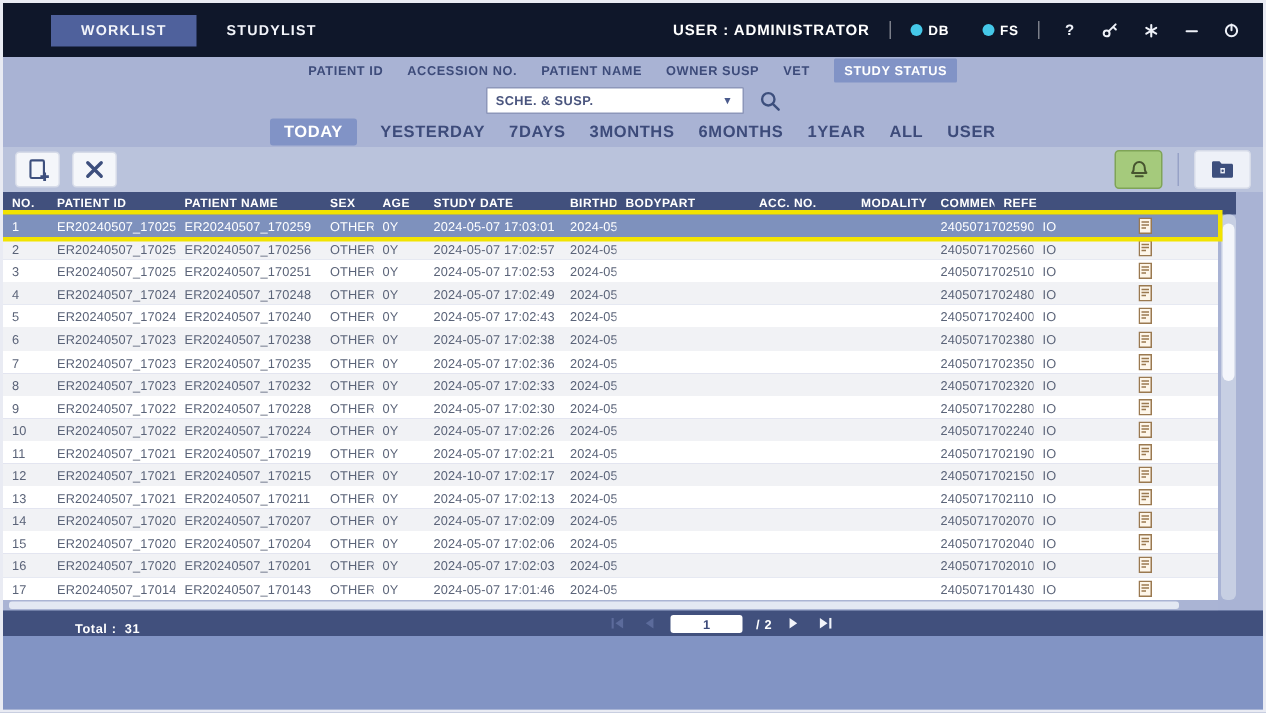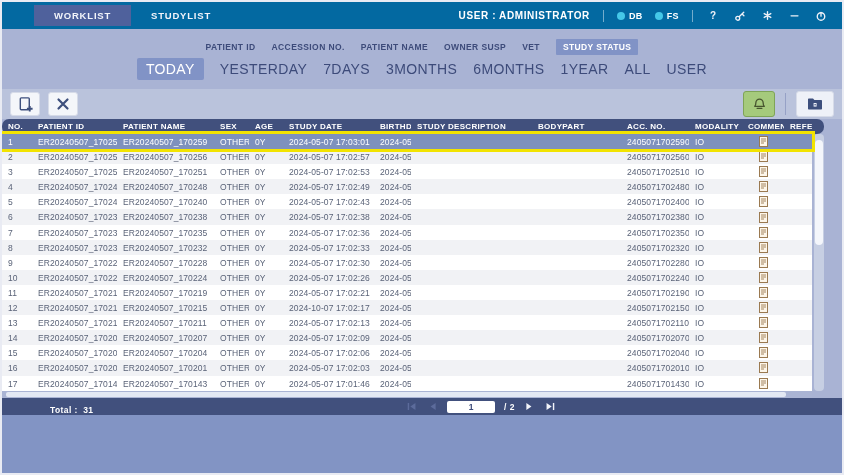--- a/index.html
+++ b/index.html
@@ -4,21 +4,21 @@
 <style>
   html,body{margin:0;padding:0;background:#fff;}
   .app{
     width:844px;height:475px;box-sizing:border-box;position:relative;
     border:2px solid #e9ebf3;box-shadow:0 0 0 1px #b8bfd0;
     font-family:"Liberation Sans","DejaVu Sans",sans-serif;
     display:flex;flex-direction:column;overflow:hidden;background:#8294c4;
     -webkit-font-smoothing:antialiased;
   }
   
-  .topbar{height:27px;background:#0369a1;display:flex;align-items:center;flex:none;}
+  .topbar{height:36px;background:#0f172a;display:flex;align-items:center;flex:none;}
   .tab{padding:5px 20px;font-size:9.5px;font-weight:bold;color:#f2f4fa;letter-spacing:.8px;cursor:default;}
   .tab.active{background:#4f619c;}
   .tab.first{margin-left:32px;}
   .topright{margin-left:auto;display:flex;align-items:center;gap:13px;padding-right:14px;}
   .userlabel{font-size:10px;font-weight:bold;color:#fff;letter-spacing:.6px;}
   .tsep{width:1px;height:12px;background:rgba(255,255,255,.45);}
   .ind{display:flex;align-items:center;gap:4px;font-size:9px;font-weight:bold;color:#fff;letter-spacing:.4px;}
   .ind .dot{width:8px;height:8px;border-radius:50%;background:#45c8e8;}
   .wicon{width:14px;height:14px;display:flex;align-items:center;justify-content:center;
          color:#eef1f8;font-size:10px;font-weight:bold;}
@@ -26,35 +26,35 @@
   .filters{height:60px;background:#a9b3d4;display:flex;flex-direction:column;align-items:center;
            justify-content:center;gap:3px;flex:none;}
   .frow{display:flex;align-items:center;gap:16px;}
   .ffield{font-size:8.5px;font-weight:bold;color:#3d4b7a;letter-spacing:.4px;cursor:default;}
   .ffield.active{background:#8193c6;color:#fff;padding:3px 7px;border-radius:1px;}
   .searchrow{display:flex;align-items:center;gap:10px;}
   .select{width:172px;height:18px;background:#fff;border:1px solid #8d97ba;border-radius:1px;
           display:flex;align-items:center;padding:0 6px;box-sizing:border-box;}
   .select .val{font-size:8.5px;font-weight:bold;color:#4a557e;letter-spacing:.3px;}
   .select .arrow{margin-left:auto;font-size:7px;color:#4a5a8c;}
-  .rangebtn{font-size:14px;font-weight:normal;color:#3d4b7a;letter-spacing:.4px;cursor:default;}
+  .rangebtn{font-size:11px;font-weight:bold;color:#3d4b7a;letter-spacing:.4px;cursor:default;}
   .rangebtn.active{background:#8193c6;color:#fff;padding:3px 9px;border-radius:2px;}
   
   .toolbar{height:30px;background:#bac3dc;display:flex;align-items:center;padding:0 8px;gap:8px;flex:none;}
   .tbtn{width:30px;height:24px;background:#f4f6fa;border:1px solid #d6dbe8;border-radius:3px;
         display:flex;align-items:center;justify-content:center;box-sizing:border-box;}
   .toolright{margin-left:auto;display:flex;align-items:center;gap:10px;}
   .bellbtn{width:32px;height:26px;background:#a5ca7c;border:1px solid #7fa457;border-radius:3px;
            display:flex;align-items:center;justify-content:center;box-sizing:border-box;}
   .tdivider{width:1px;height:22px;background:#96a1c6;}
   .folderbtn{width:38px;height:26px;background:#eef1f8;border:1px solid #d6dbe8;border-radius:3px;
              display:flex;align-items:center;justify-content:center;box-sizing:border-box;}
   
   .tablewrap{height:279px;position:relative;background:#a9b3d4;flex:none;}
-  .thead{height:15px;width:822px;background:#41507d;display:flex;border-radius:7px;}
+  .thead{height:15px;width:822px;background:#41507d;display:flex;}
   .hcell{font-size:8px;font-weight:bold;color:#fff;letter-spacing:.3px;padding:3px 0 0 6px;
          box-sizing:border-box;overflow:hidden;white-space:nowrap;flex:none;}
   .tbody{position:absolute;top:15px;left:0;width:810px;}
   .trow{height:15.1px;display:flex;background:#fff;}
   .trow:nth-child(even){background:#f1f2f5;}
   .tcell{font-size:8.5px;color:#5a6378;padding:3px 0 0 6px;box-sizing:border-box;
          overflow:hidden;white-space:nowrap;letter-spacing:.1px;flex:none;}
   .tcell.ccomment{display:flex;align-items:center;justify-content:center;padding:0;}
   .trow.selected{background:#7e91bd;outline:3px solid #f2e300;position:relative;z-index:2;}
   .trow.selected .tcell{color:#fff;}
@@ -80,21 +80,21 @@
 <div class="app">
 
   <div class="topbar">
     <div id="tabs" style="display: flex;">
         <span class="tab active first">WORKLIST</span>
         <span class="tab">STUDYLIST</span>
       </div>
     <div class="topright">
       <span class="userlabel">USER : ADMINISTRATOR</span>
       <span class="tsep"></span>
-      <span id="indicators" style="display:flex;gap:12px;">
+      <span id="indicators" style="display:flex;gap:22px;">
           <span class="ind">
             <span class="dot"></span>
             <span class="">DB</span>
           </span>
           <span class="ind">
             <span class="dot"></span>
             <span class="">FS</span>
           </span>
         </span>
       <span class="tsep"></span>
@@ -132,20 +132,34 @@
 
   <div class="filters">
     <div class="frow" id="filter-fields">
         <span class="ffield">PATIENT ID</span>
         <span class="ffield">ACCESSION NO.</span>
         <span class="ffield">PATIENT NAME</span>
         <span class="ffield">OWNER SUSP</span>
         <span class="ffield">VET</span>
         <span class="ffield active">STUDY STATUS</span>
       </div>
+    <div class="searchrow">
+      <div class="select">
+        <span class="val">SCHE. &amp; SUSP.</span>
+        <span class="arrow">▼</span>
+      </div>
+      <span style="display:flex;">
+        <svg width="15" height="15" viewBox="0 0 16 16">
+            <g fill="none" stroke="#3d4f7d" stroke-width="1.7" stroke-linecap="round">
+              <circle cx="6.6" cy="6.6" r="4.4"></circle>
+              <path d="M10 10l4 4"></path>
+            </g>
+          </svg>
+      </span>
+    </div>
     <div class="frow" id="date-ranges">
         <span class="rangebtn active">TODAY</span>
         <span class="rangebtn">YESTERDAY</span>
         <span class="rangebtn">7DAYS</span>
         <span class="rangebtn">3MONTHS</span>
         <span class="rangebtn">6MONTHS</span>
         <span class="rangebtn">1YEAR</span>
         <span class="rangebtn">ALL</span>
         <span class="rangebtn">USER</span>
       </div>
@@ -195,21 +209,20 @@
 
   <div class="tablewrap">
     <div class="thead" id="thead">
         <span class="hcell c0">NO.</span>
         <span class="hcell c1">PATIENT ID</span>
         <span class="hcell c2">PATIENT NAME</span>
         <span class="hcell c3">SEX</span>
         <span class="hcell c4">AGE</span>
         <span class="hcell c5">STUDY DATE</span>
         <span class="hcell c6">BIRTHDAY</span>
-        <span class="hcell c7">STUDY DESCRIPTION</span>
         <span class="hcell c8">BODYPART</span>
         <span class="hcell c9">ACC. NO.</span>
         <span class="hcell c10">MODALITY</span>
         <span class="hcell c11">COMMENT</span>
         <span class="hcell c12">REFERRING</span>
       </div>
     <div class="tbody" id="tbody">
         <div class="trow selected">
           <span class="tcell c0">1</span>
           <span class="tcell c1">ER20240507_170259</span>

